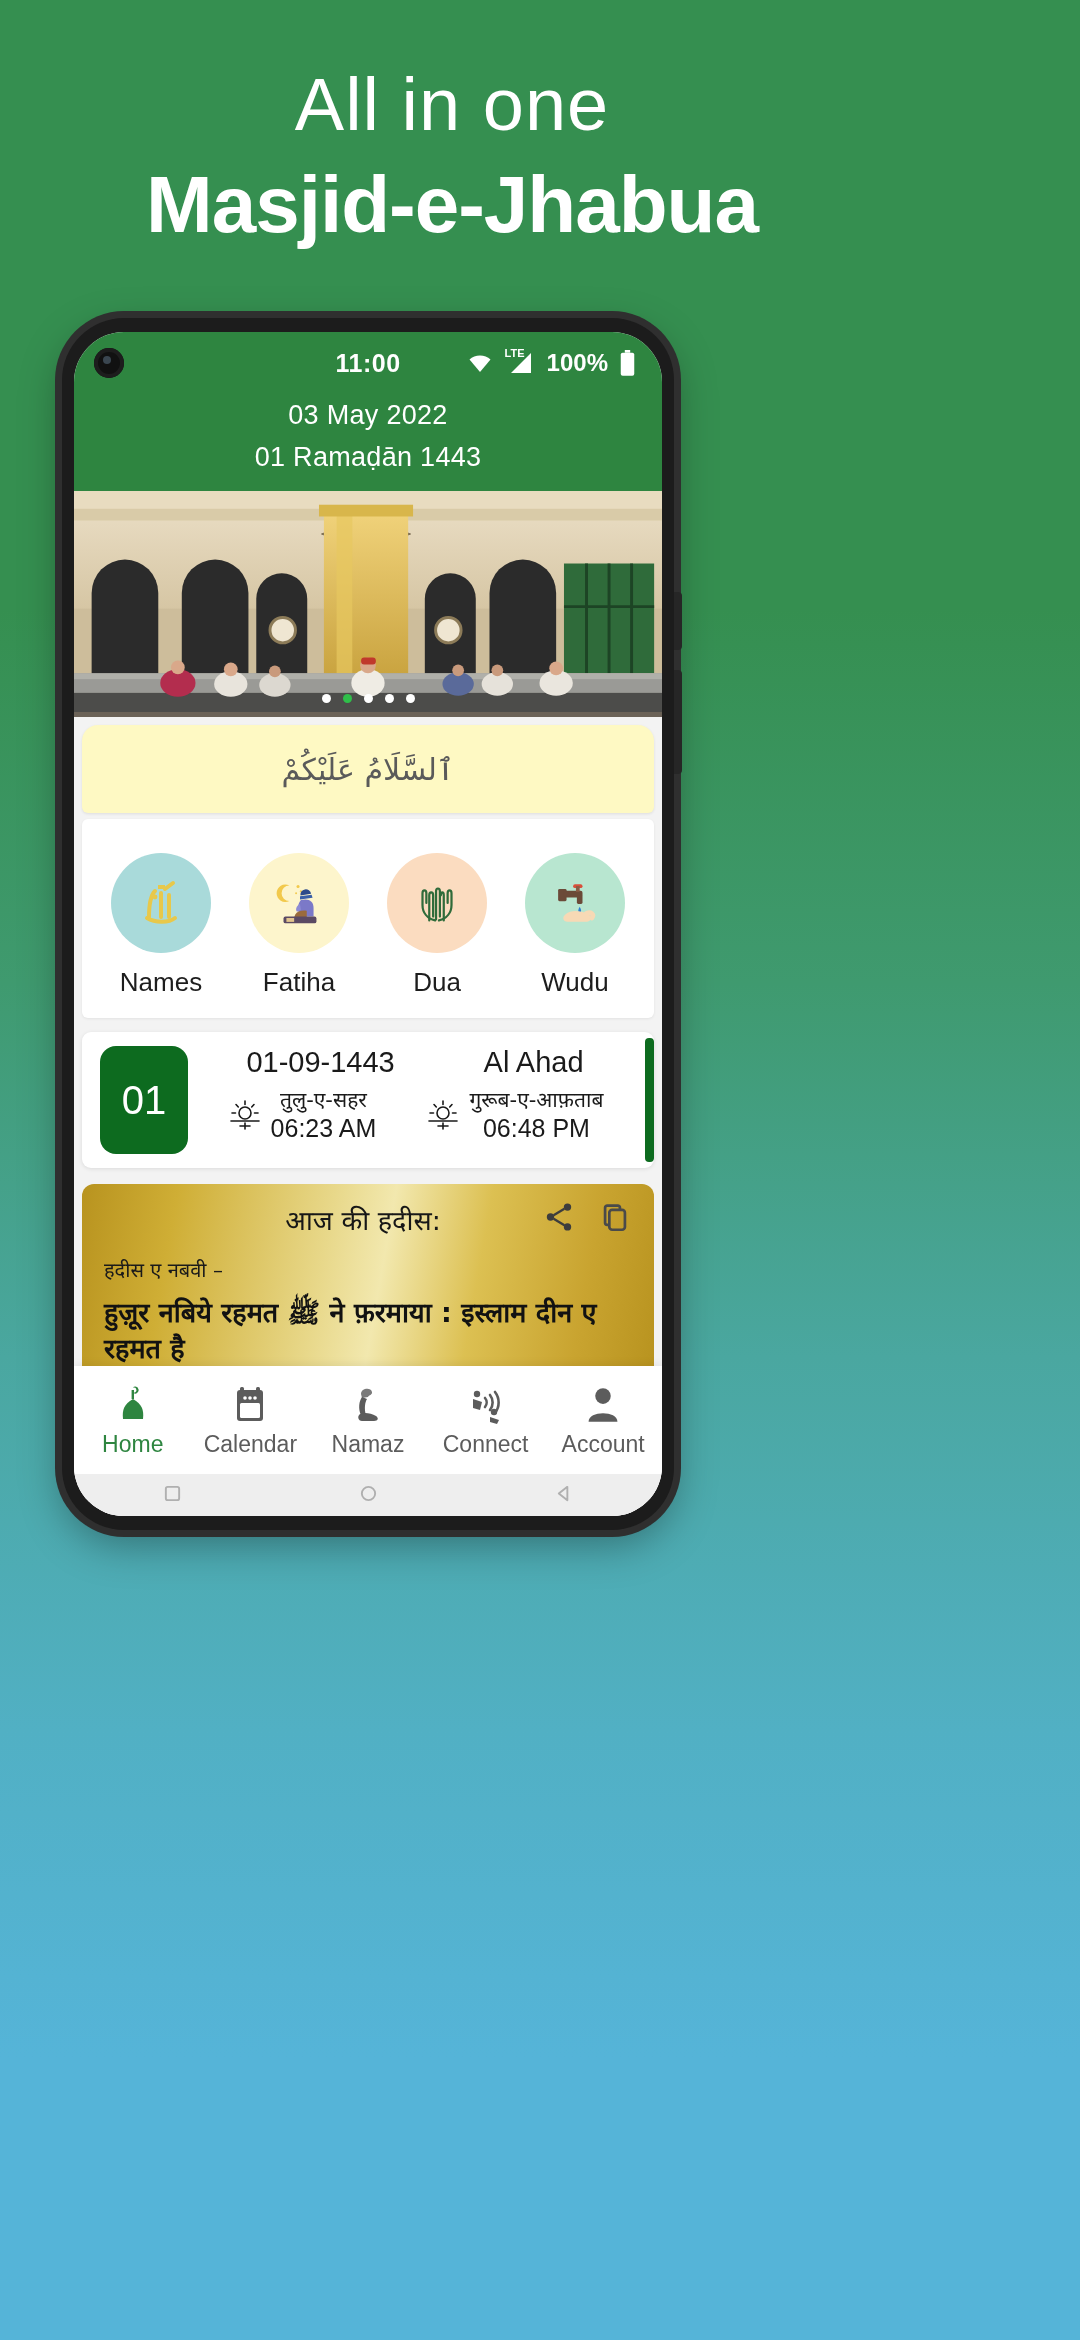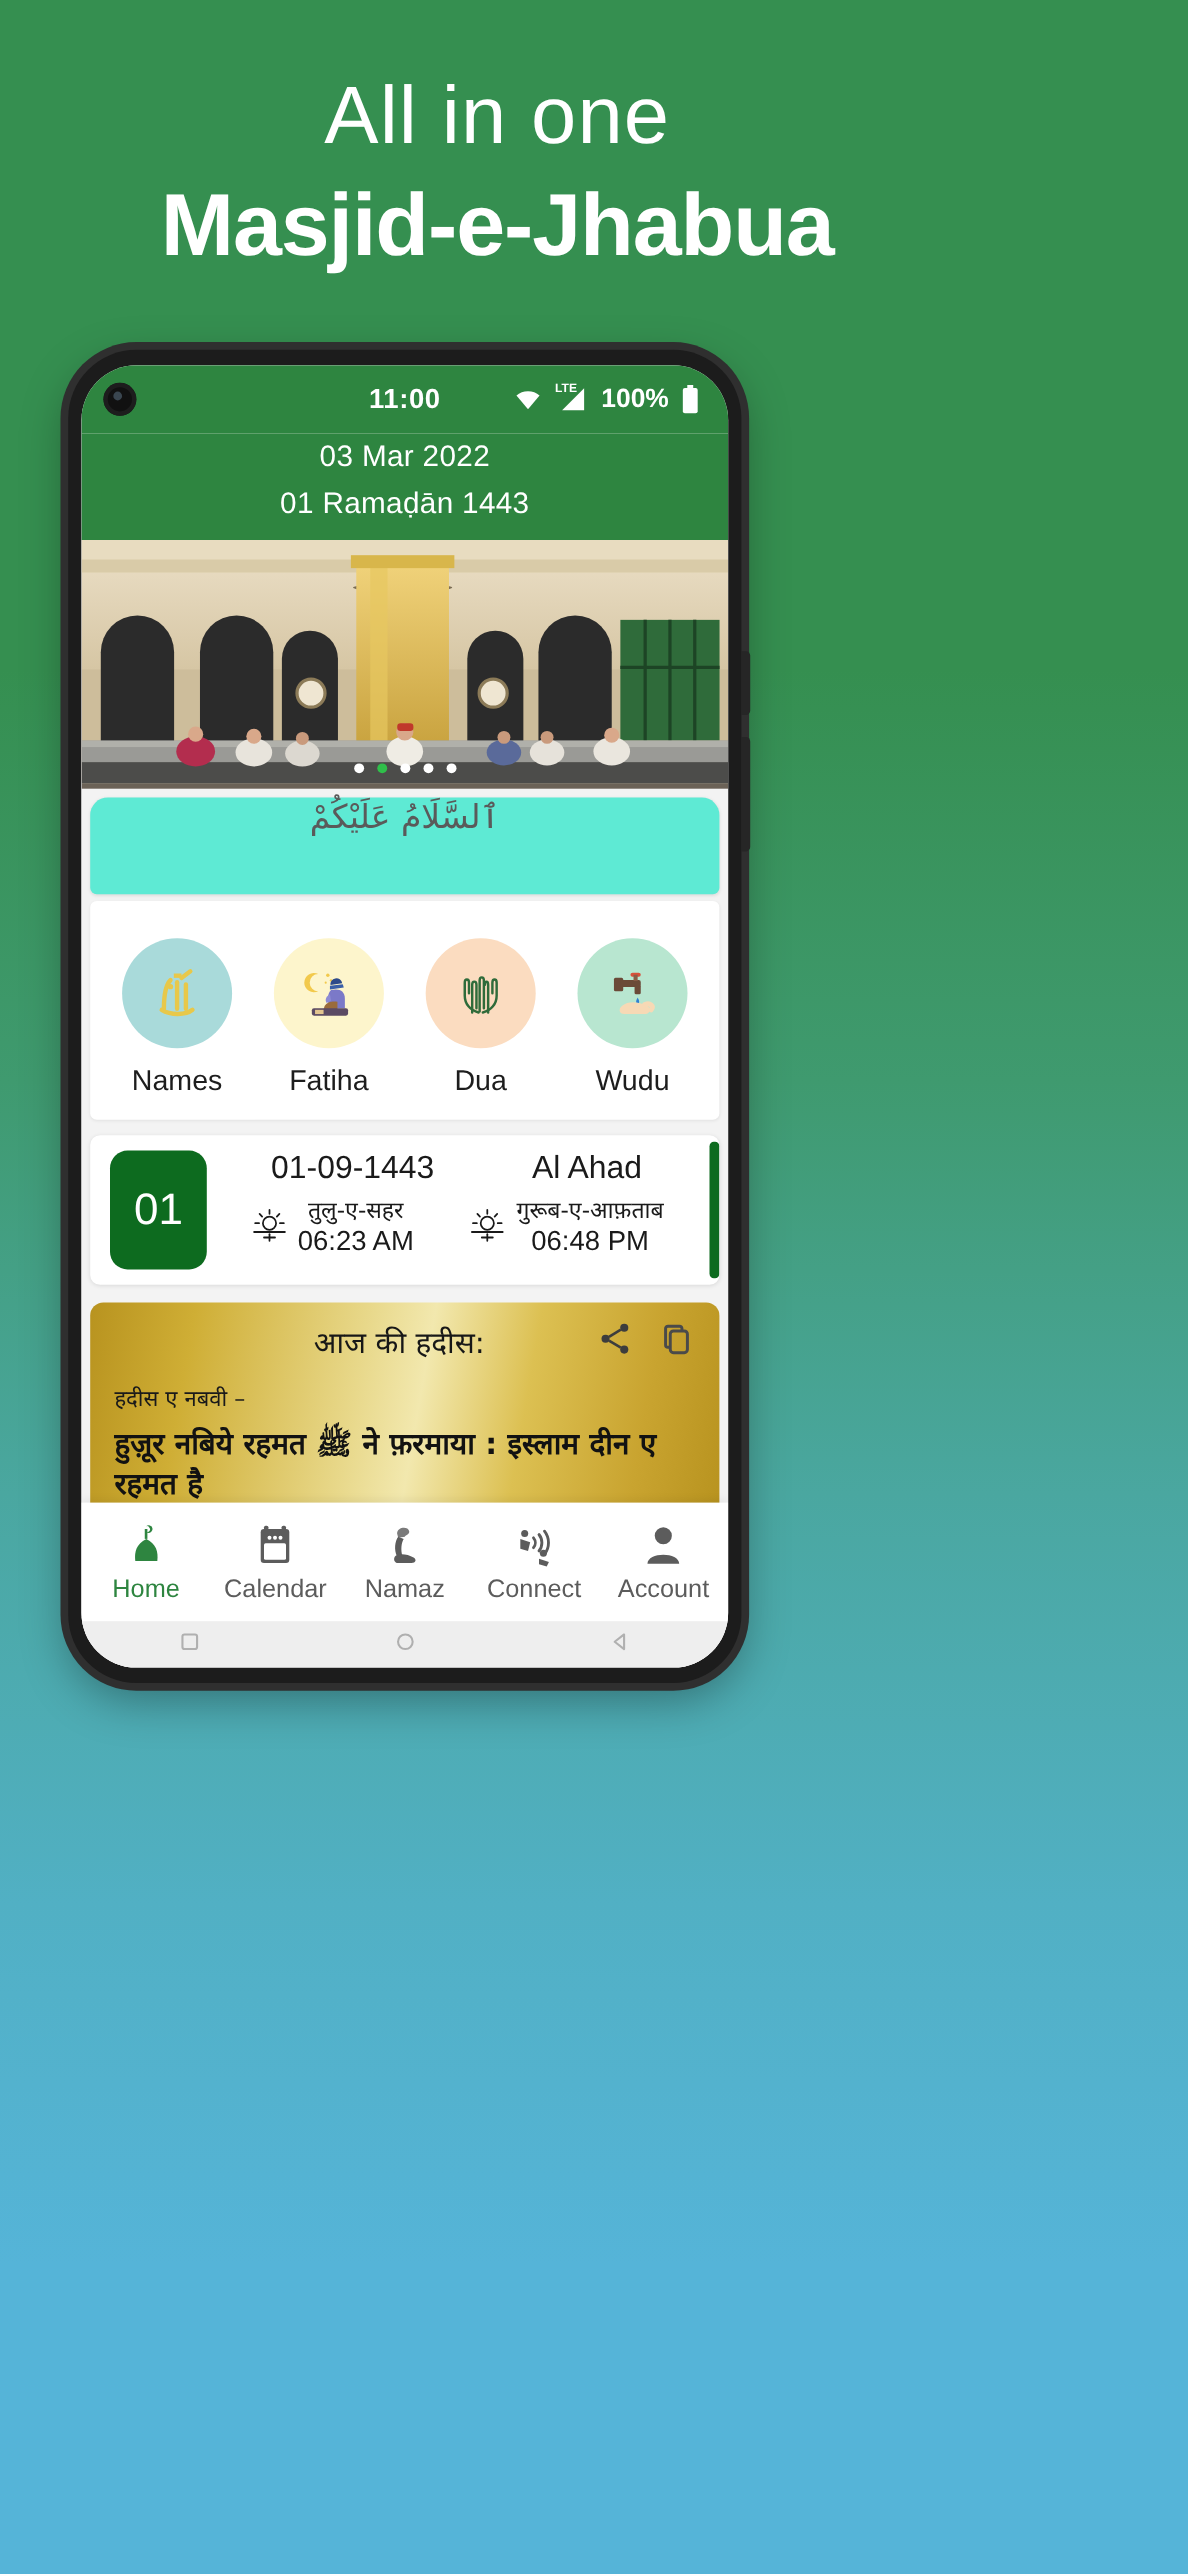--- a/index.html
+++ b/index.html
@@ -70,22 +70,22 @@
   .carousel { position:relative; width:100%; height:226px; overflow:hidden;
     background:#6b6257; }
   .mosque { position:absolute; inset:0; }
   .dots { position:absolute; bottom:14px; left:0; right:0;
     display:flex; justify-content:center; gap:12px; }
   .dot { width:9px; height:9px; border-radius:50%; background:#ffffff; }
   .dot.active { background:#2fbf4a; }
 
   
   .salaam {
-    margin:8px 8px 0; background:#5eead4; border-radius:16px 16px 6px 6px;
-    height:88px; display:flex; align-items:flex-start; justify-content:center;
+    margin:8px 8px 0; background:#fef9c3; border-radius:16px 16px 6px 6px;
+    height:88px; display:flex; align-items:center; justify-content:center;
     box-shadow:0 1px 3px rgba(0,0,0,.09);
   }
   .salaam-txt { font-size:30px; color:#5a5a5a;
     font-family:"DejaVu Sans","Liberation Sans",sans-serif; direction:rtl; }
 
   
   .shortcuts {
     margin:6px 8px 0; background:#fff; border-radius:6px;
     padding:34px 22px 20px; display:flex; justify-content:space-between;
     box-shadow:0 1px 3px rgba(0,0,0,.07);
@@ -178,21 +178,21 @@
         <span>
           <svg width="17" height="27" viewBox="0 0 12 20">
               <rect x="4" y="0" width="4" height="2" fill="#fff"></rect>
               <rect x="1" y="2" width="10" height="17" rx="1.4" fill="#fff"></rect>
             </svg>
         </span>
       </div>
     </div>
 
     <div class="greenhead">
-      <div class="gh-date">03 Mar 2022</div>
+      <div class="gh-date">03 May 2022</div>
       <div class="gh-hijri">01 Ramaḍān 1443</div>
     </div>
 
     <div class="body">
 
       <div class="carousel">
         <svg class="mosque" viewBox="0 0 600 226" preserveAspectRatio="none">
           <defs>
             <linearGradient id="gold" x1="0" y1="0" x2="0" y2="1">
               <stop offset="0" stop-color="#f0d27a"></stop>

